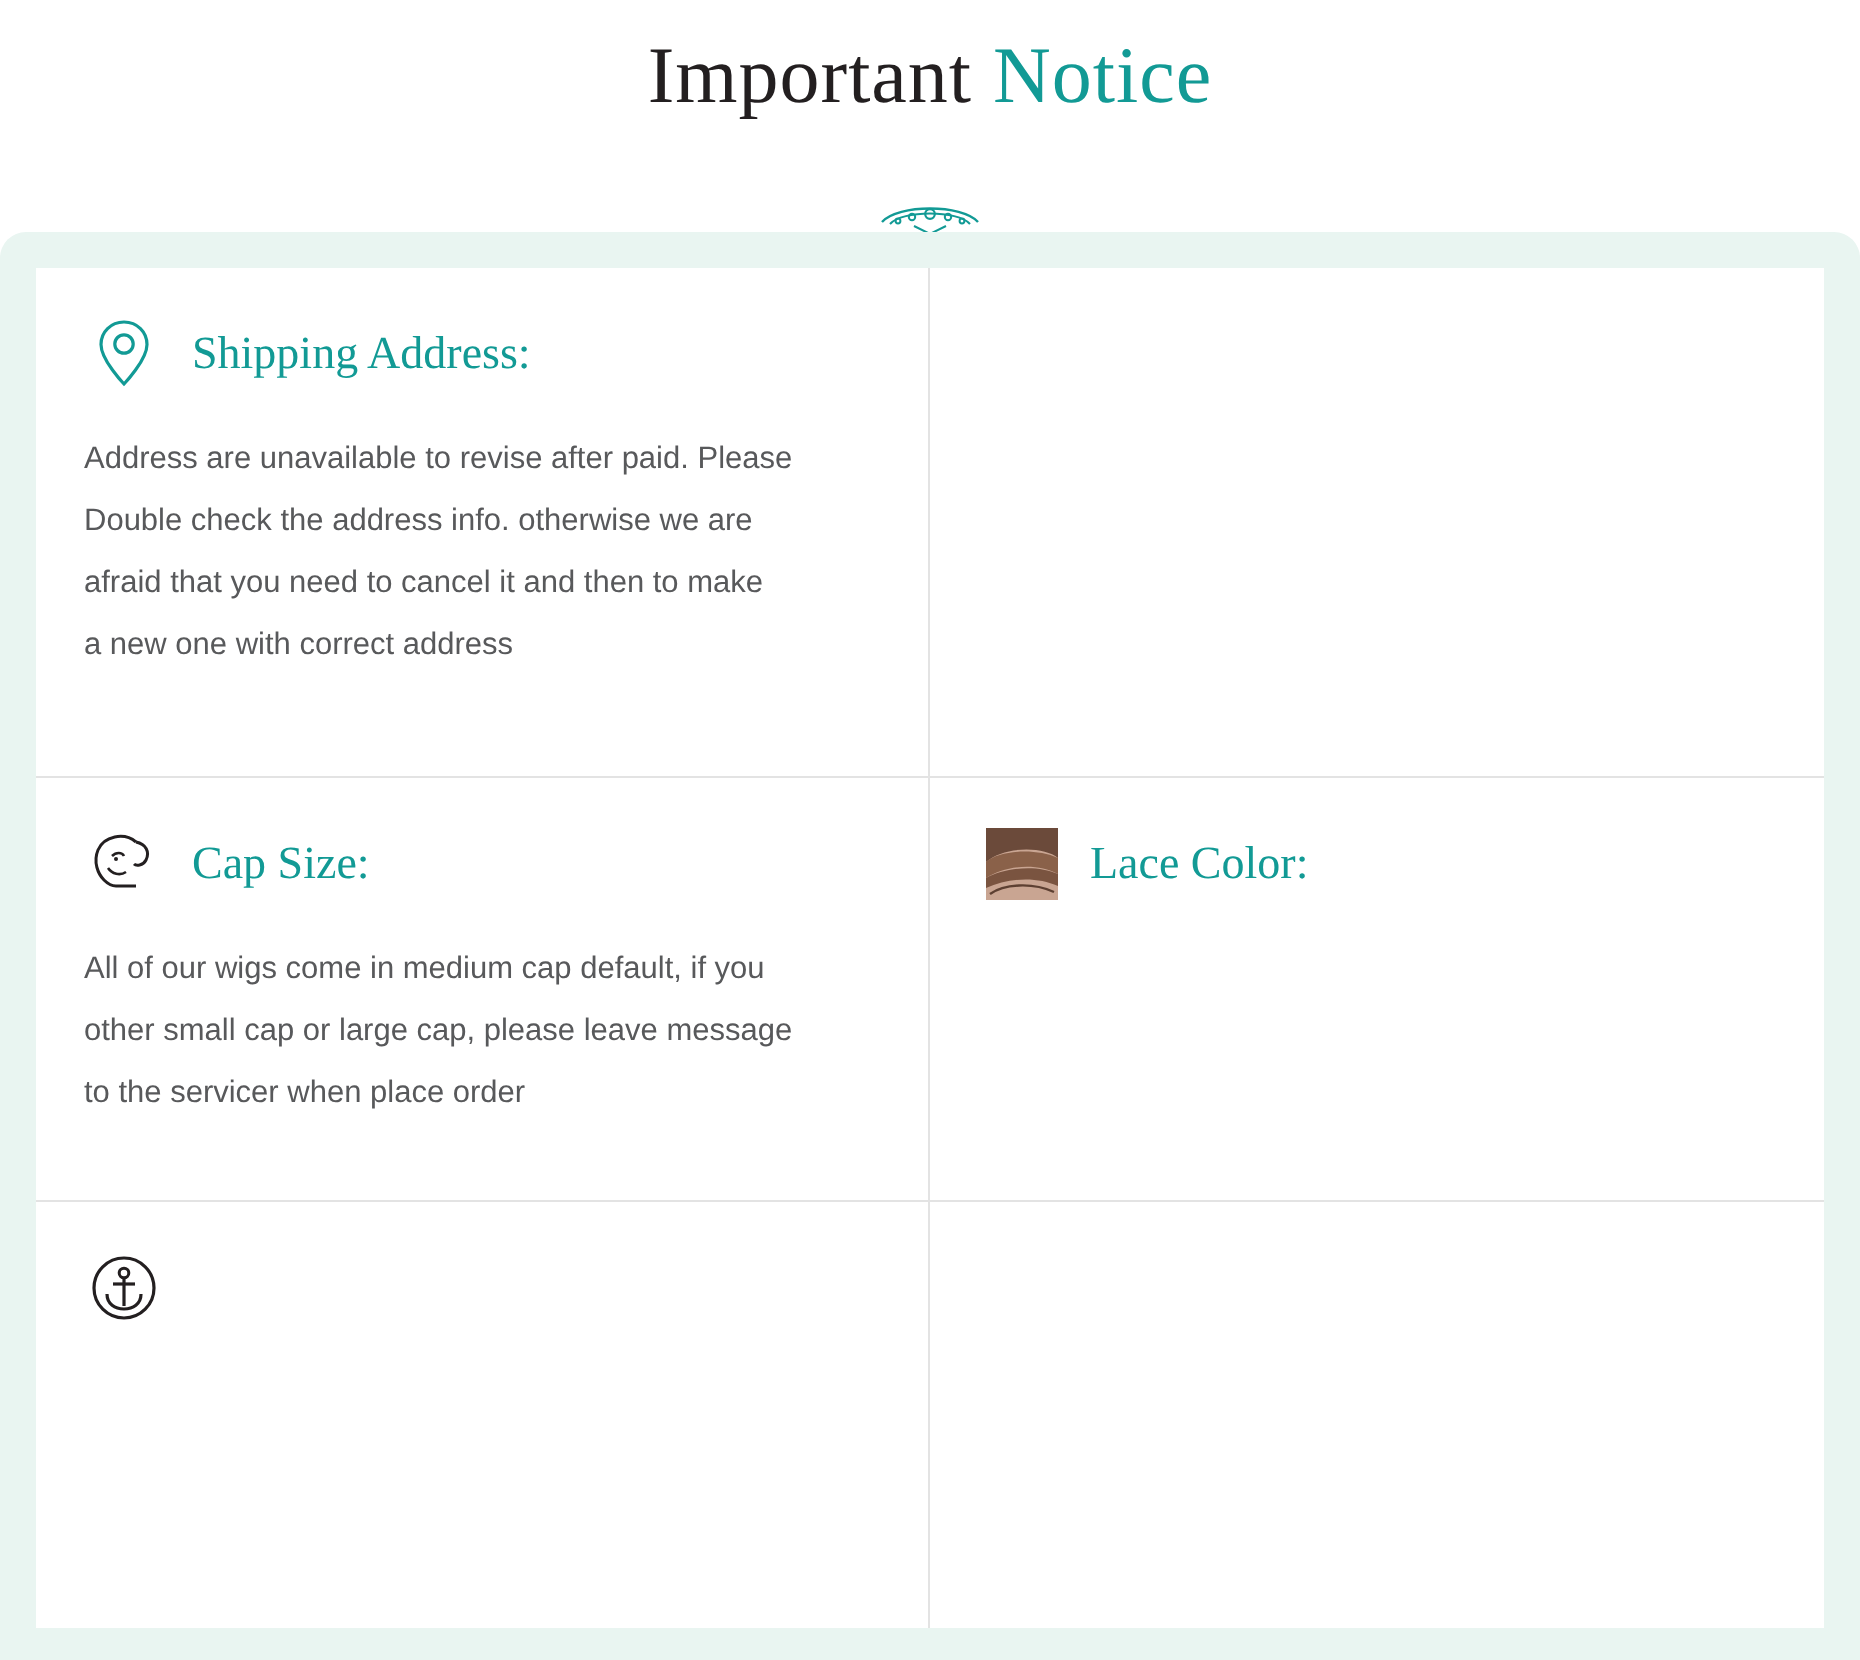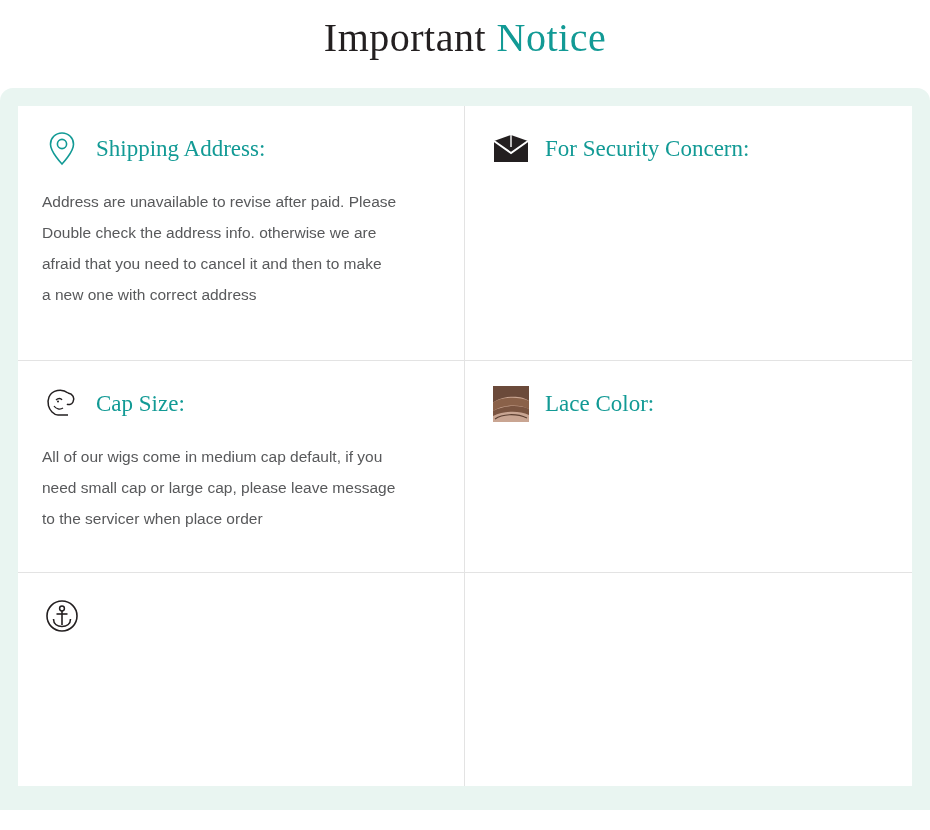--- a/index.html
+++ b/index.html
@@ -14,21 +14,21 @@
     overflow: hidden;
   }
   .page {
     position: relative;
     width: 930px;
     height: 830px;
     background: #ffffff;
   }
   
   .header {
-    height: 88px;
+    height: 116px;
     background: #ffffff;
     display: flex;
     flex-direction: column;
     align-items: center;
     justify-content: flex-start;
     padding-top: 14px;
     box-sizing: border-box;
     gap: 26px;
   }
   .title {
@@ -159,47 +159,37 @@
           </span>
           <span class="cell-title">Shipping Address:</span>
         </div>
         <div class="cell-body">Address are unavailable to revise after paid. Please
 Double check the address info. otherwise we are
 afraid that you need to cancel it and then to make
 a new one with correct address</div>
       </div>
 
       <div class="cell border-bottom right-pad">
-        <div class="cell-head">
-          <span class="cell-icon">
-            <svg width="40" height="32" viewBox="0 0 40 32" xmlns="http://www.w3.org/2000/svg">
-              <path d="M3 8 L20 2 L37 8 L37 29 L3 29 Z" fill="#231f20"></path>
-              <path d="M3 8 L20 20 L37 8" fill="none" stroke="#ffffff" stroke-width="2"></path>
-              <path d="M20 2 L20 14" stroke="#ffffff" stroke-width="1.4"></path>
-            </svg>
-          </span>
-          <span class="cell-title">For Security Concern:</span>
-        </div>
       </div>
 
       <div class="cell border-right border-bottom">
         <div class="cell-head">
           <span class="cell-icon">
             <svg width="40" height="34" viewBox="0 0 40 34" xmlns="http://www.w3.org/2000/svg">
               <path d="M26 6 C20 1, 10 3, 7 10 C4.5 16, 7 22, 10 25 C12 27, 14 28, 16 28 L26 28" fill="none" stroke="#231f20" stroke-width="1.5"></path>
               <path d="M26 6 C31 7, 33 11, 31 15 C29.5 18, 26 18, 25 17" fill="none" stroke="#231f20" stroke-width="1.5"></path>
               <path d="M14 13 C16 11, 19 11, 20 13" fill="none" stroke="#231f20" stroke-width="1.3"></path>
               <path d="M12 19 C14 22, 18 23, 21 21" fill="none" stroke="#231f20" stroke-width="1.3"></path>
               <circle cx="16" cy="14.5" r="1" fill="#231f20"></circle>
             </svg>
           </span>
           <span class="cell-title">Cap Size:</span>
         </div>
         <div class="cell-body">All of our wigs come in medium cap default, if you
-need small cap or large cap, please leave message
+other small cap or large cap, please leave message
 to the servicer when place order</div>
       </div>
 
       <div class="cell border-bottom right-pad">
         <div class="cell-head">
           <span class="cell-icon">
             <svg width="38" height="38" viewBox="0 0 38 38" xmlns="http://www.w3.org/2000/svg">
               <rect x="1" y="1" width="36" height="36" fill="#c9a592"></rect>
               <path d="M1 1 L37 1 L37 16 C30 10, 10 10, 1 18 Z" fill="#6b4a3a"></path>
               <path d="M1 18 C8 12, 26 11, 37 16 L37 24 C26 18, 10 20, 1 26 Z" fill="#8a6149"></path>

